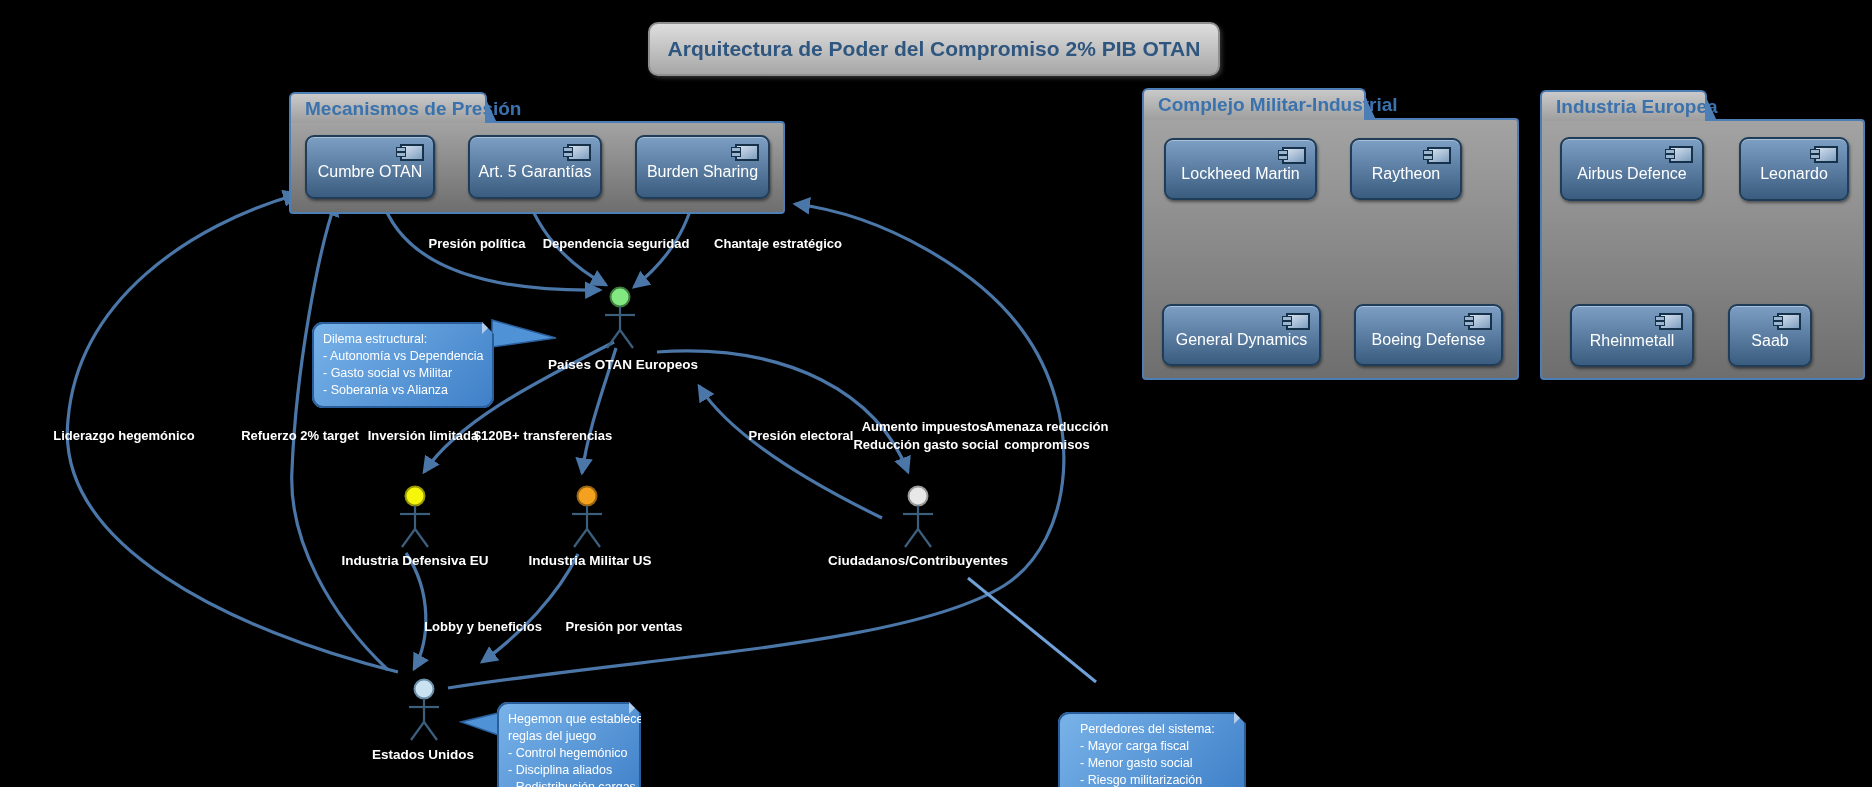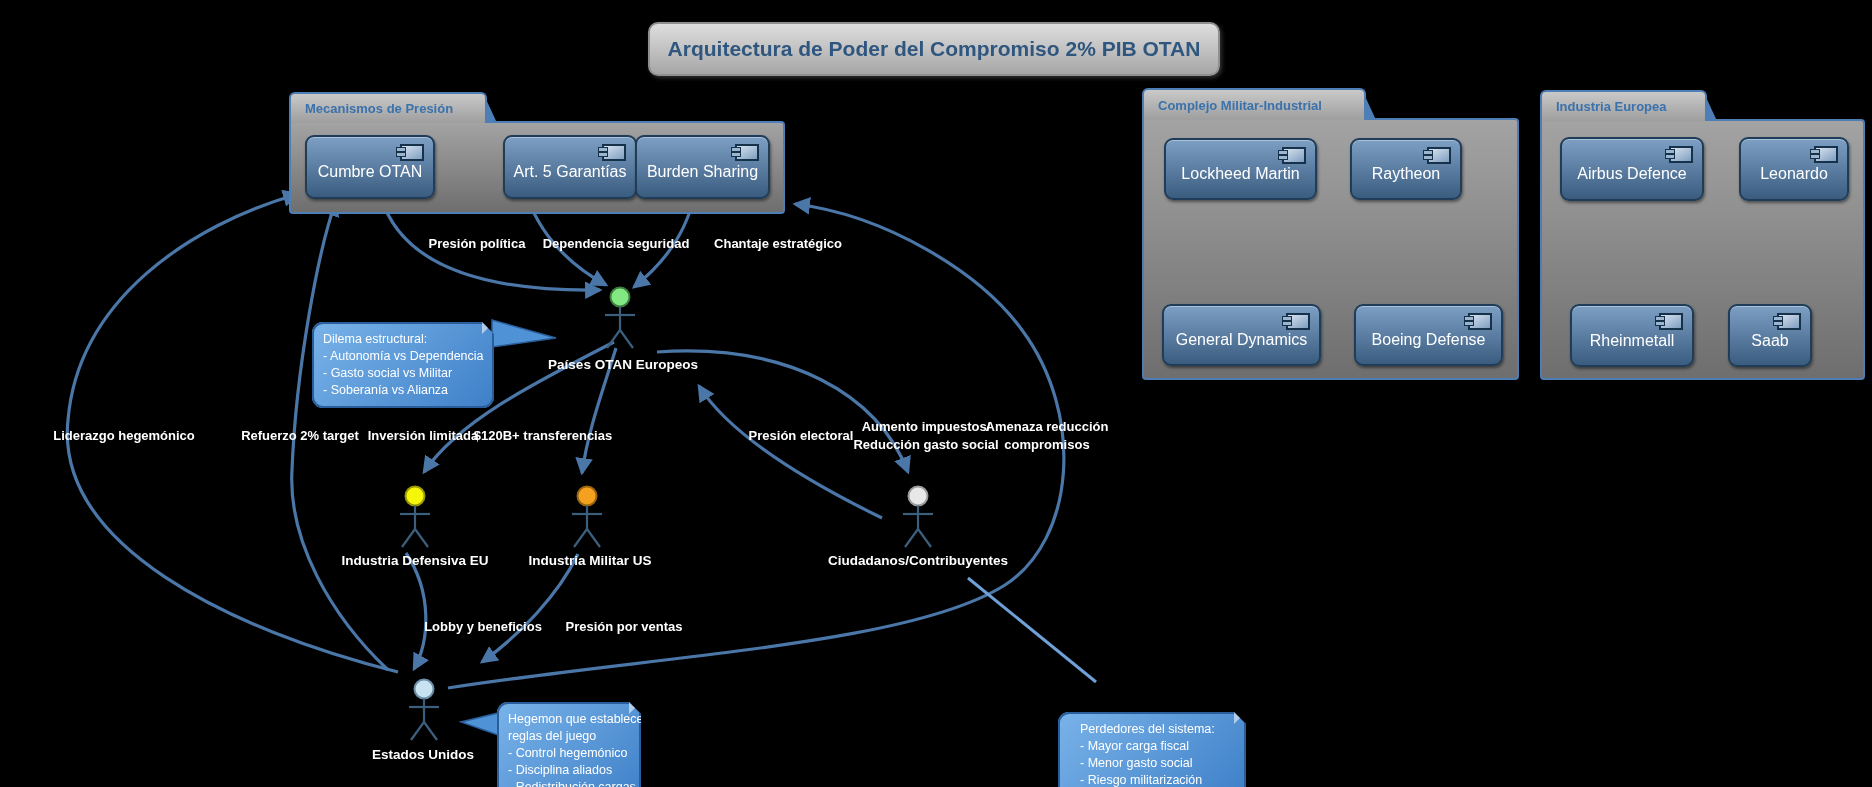--- a/index.html
+++ b/index.html
@@ -9,21 +9,21 @@
   
   .title-box{position:absolute;left:648px;top:22px;width:568px;height:50px;
     background:linear-gradient(#dedede,#a6a6a6);border:2px solid #8f8f8f;border-radius:10px;
     box-shadow:2px 2px 4px rgba(120,120,120,.4);display:flex;align-items:center;justify-content:center;}
   .title-box span{font-size:21px;font-weight:bold;color:#2e567f;}
 
   
   .pkg-tab{position:absolute;background:linear-gradient(#c9c9c9,#9e9e9e);
     border:2px solid #4d7eb6;border-bottom:none;border-radius:6px 6px 0 0;
     display:flex;align-items:center;padding:0 14px;z-index:3;}
-  .pkg-tab span{font-size:13px;font-weight:bold;color:#3a72ad;white-space:nowrap;}
+  .pkg-tab span{font-size:19px;font-weight:bold;color:#3a72ad;white-space:nowrap;}
   .pkg-tab .slant{position:absolute;right:-12px;bottom:0;width:0;height:0;
     border-left:12px solid #4d7eb6;border-top:26px solid transparent;}
   .pkg-body{position:absolute;background:linear-gradient(#a3a3a3,#6e6e6e);
     border:2px solid #4d7eb6;border-radius:2px 4px 4px 4px;z-index:2;}
 
   
   .node{position:absolute;background:linear-gradient(#7d9fc4,#395c7f);
     border:2px solid #1f3c58;border-radius:9px;
     box-shadow:inset 0 1px 0 rgba(255,255,255,.35), 1px 2px 3px rgba(0,0,0,.45);
     display:flex;align-items:center;justify-content:center;}
@@ -92,21 +92,21 @@
 
   <div class="pkg-tab" style="left:289px;top:92px;width:166px;height:29px;">
     <span>Mecanismos de Presión</span>
     <i class="slant"></i>
   </div>
   <div class="pkg-body" style="left:289px;top:121px;width:492px;height:89px;">
     <div class="node" style="left:14px;top:12px;width:126px;height:60px;">
       <i class="comp-icon"></i>
       <span class="lbl">Cumbre OTAN</span>
     </div>
-    <div class="node" style="left:177px;top:12px;width:130px;height:60px;margin-left:35px;">
+    <div class="node" style="left:177px;top:12px;width:130px;height:60px;">
       <i class="comp-icon"></i>
       <span class="lbl">Art. 5 Garantías</span>
     </div>
     <div class="node" style="left:344px;top:12px;width:131px;height:60px;">
       <i class="comp-icon"></i>
       <span class="lbl">Burden Sharing</span>
     </div>
   </div>
 
   <div class="pkg-tab" style="left:1142px;top:88px;width:192px;height:30px;">

